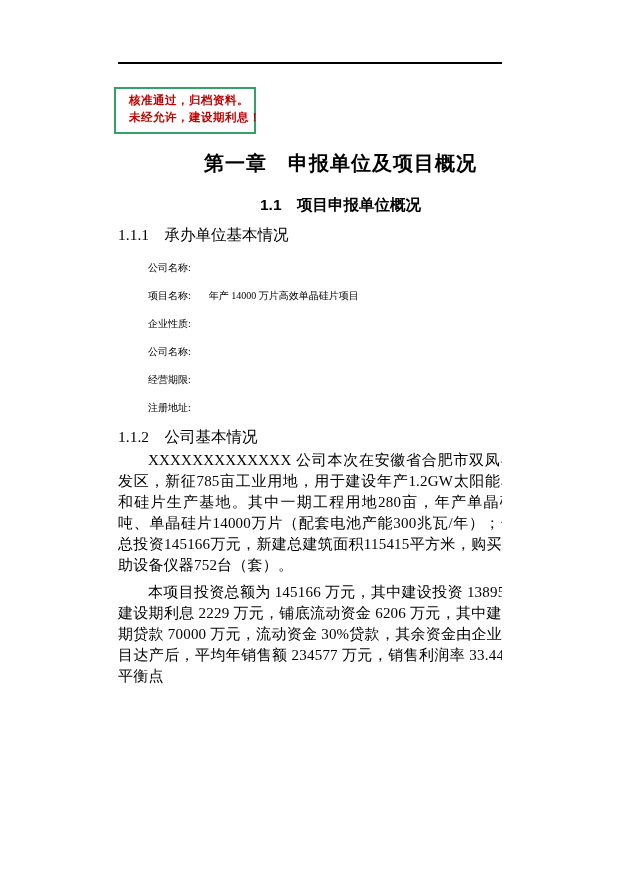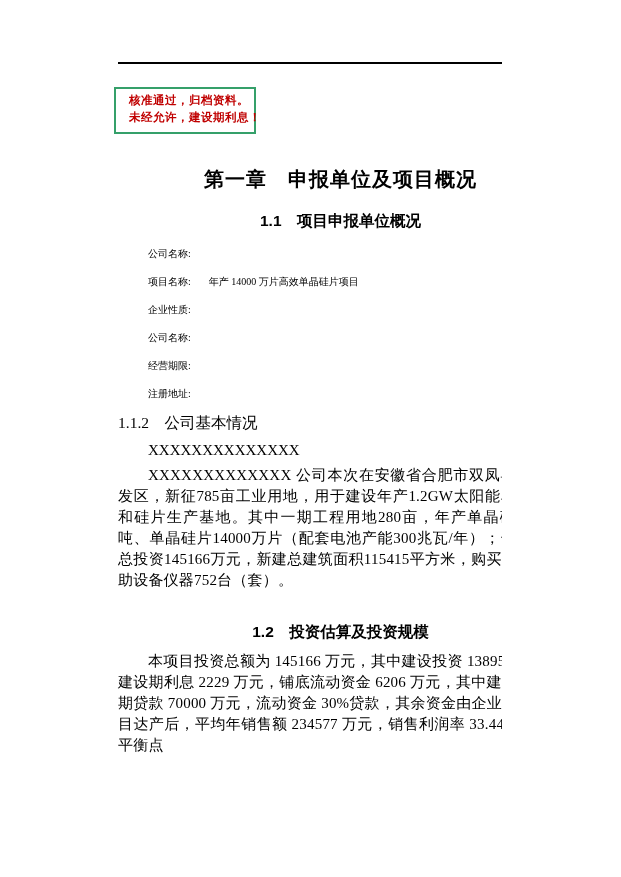--- a/index.html
+++ b/index.html
@@ -39,21 +39,20 @@
     font-size:11.5px;
     line-height:17px;
     padding-left:13px;
     white-space:nowrap;
     letter-spacing:0.5px;
   }
   .content{
     position:absolute;
     left:118px;top:0;
     width:445px;
-    margin-top:16px;
   }
   .doc-title{
     margin:148px 0 0 0;
     font-family:"Liberation Sans","DejaVu Sans",sans-serif;
     font-weight:bold;
     font-size:20px;
     line-height:30px;
     text-align:center;
     letter-spacing:1px;
   }
@@ -108,20 +107,21 @@
     <div class="stamp-line">核准通过，归档资料。</div>
     <div class="stamp-line">未经允许，建设期利息！</div>
   </div>
 
   <div class="content">
 
     <h1 class="doc-title">第一章　申报单位及项目概况</h1>
 
     <h2 class="h-level2">1.1　项目申报单位概况</h2>
 
+    <h3 class="h-level3">1.1.1　承办单位基本情况</h3>
 
     <div class="field-list">
       <div class="field-row">
         <span>公司名称:</span><span class="field-value"></span>
       </div>
       <div class="field-row">
         <span>项目名称:</span><span class="field-value">年产 14000 万片高效单晶硅片项目</span>
       </div>
       <div class="field-row">
         <span>企业性质:</span><span class="field-value"></span>
@@ -132,22 +132,20 @@
       <div class="field-row">
         <span>经营期限:</span><span class="field-value"></span>
       </div>
       <div class="field-row">
         <span>注册地址:</span><span class="field-value"></span>
       </div>
     </div>
 
     <h3 class="h-level3 h-1-1-2">1.1.2　公司基本情况</h3>
 
-    <p class="placeholder-line">XXXXXXXXXXXXXX</p>
 
     <p class="para">XXXXXXXXXXXXX 公司本次在安徽省合肥市双凤县双凤开发区，新征785亩工业用地，用于建设年产1.2GW太阳能单晶硅棒和硅片生产基地。其中一期工程用地280亩，年产单晶硅棒2100吨、单晶硅片14000万片（配套电池产能300兆瓦/年）；一期项目总投资145166万元，新建总建筑面积115415平方米，购买工艺及辅助设备仪器752台（套）。</p>
 
-    <h2 class="h-level2 h-1-2">1.2　投资估算及投资规模</h2>
 
     <p class="para para-invest">本项目投资总额为 145166 万元，其中建设投资 138959 万元，建设期利息 2229 万元，铺底流动资金 6206 万元，其中建设投资长期贷款 70000 万元，流动资金 30%贷款，其余资金由企业自筹。项目达产后，平均年销售额 234577 万元，销售利润率 33.44%，盈亏平衡点</p>
 
   </div>
 </div>
 
 </body></html>

